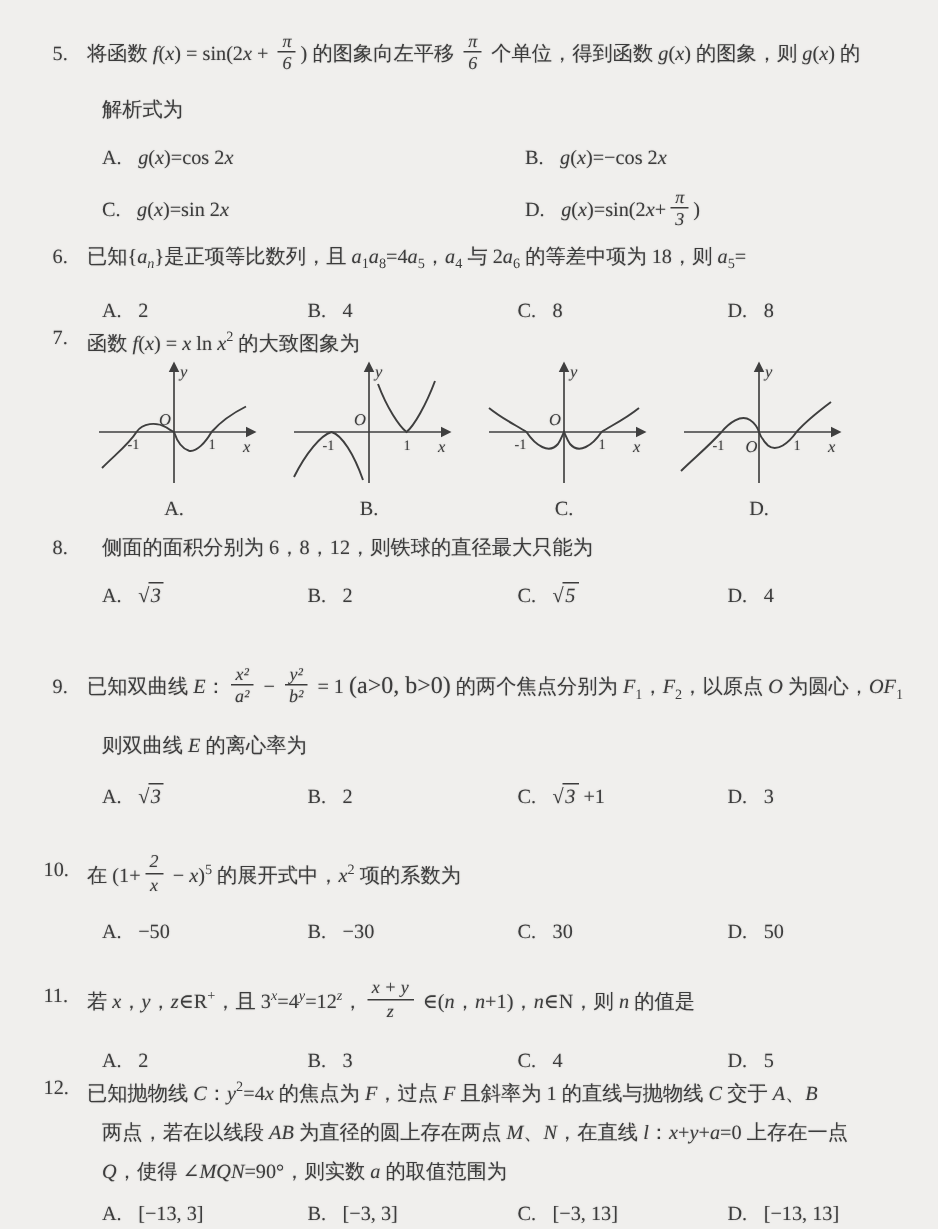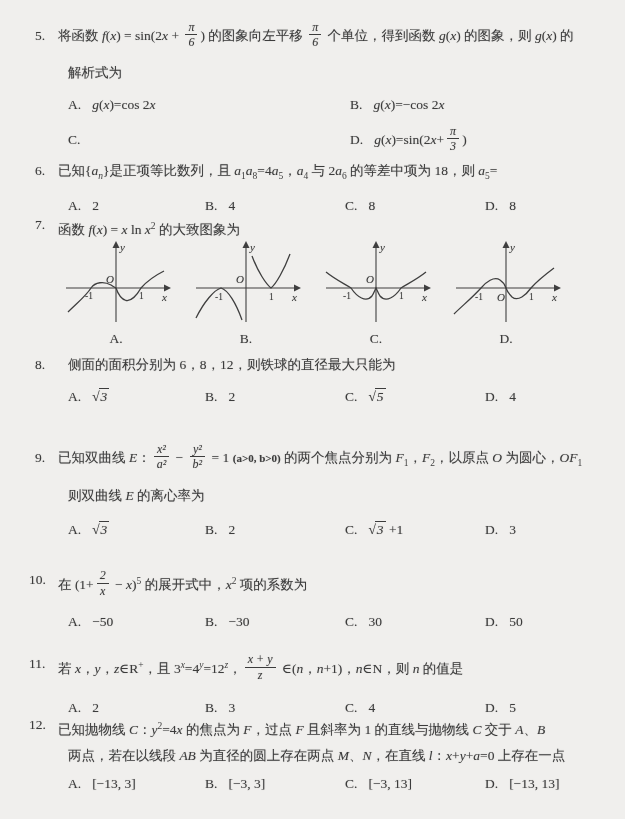--- a/index.html
+++ b/index.html
@@ -18,21 +18,21 @@
   .qnum{position:absolute;left:35px;top:0;}
   .qnum.w2{left:29px;text-align:center;}
   i{font-style:italic;}
   sup,sub{font-size:9.5px;font-style:normal;text-shadow:none;}
   .frac{display:inline-block;vertical-align:middle;text-align:center;line-height:1.05;font-style:italic;margin:0 3px;transform:translateY(-2px);}
   .frac .num{display:block;font-size:12px;padding:0 3px 1px;}
   .frac .den{display:block;font-size:12px;border-top:1px solid #3c3c3c;padding:1px 3px 0;}
   .sqrt{white-space:nowrap;font-style:italic;}
   .sqrt .rsign{font-style:normal;margin-right:-1px;}
   .sqrt .rad{border-top:1px solid #3c3c3c;padding:0 2px;}
-  .small{font-size:11px;font-weight:bold;}
+  .small{font-size:16px;}
   .opts{display:flex;margin-left:68px;line-height:26px;align-items:baseline;}
   .opts.tall{line-height:36px;}
   .opt{display:flex;align-items:baseline;}
   .optA{width:137px;}.optB{width:140px;}.optC{width:140px;}.optD{flex:1;}
   .opt2{width:282px;}
   .olabel{margin-right:11px;}
   .graphrow{position:absolute;top:240px;left:58px;display:flex;gap:14px;}
   .gcell{width:116px;height:86px;}
   .gcell svg{display:block;}
   .glabels{position:absolute;top:328px;left:58px;display:flex;gap:14px;line-height:22px;}
@@ -58,20 +58,21 @@
         <span><i>g</i>(<i>x</i>)=cos 2<i>x</i></span>
       </div>
     <div class="opt optD">
         <span class="olabel">B.</span>
         <span><i>g</i>(<i>x</i>)=−cos 2<i>x</i></span>
       </div>
   </div>
   <div class="opts tall" style="margin-top:4px">
     <div class="opt opt2">
         <span class="olabel">C.</span>
+        <span><i>g</i>(<i>x</i>)=sin 2<i>x</i></span>
       </div>
     <div class="opt optD">
         <span class="olabel">D.</span>
         <span><i>g</i>(<i>x</i>)=sin(2<i>x</i>+<span class="frac"><span class="num">π</span><span class="den">3</span></span>)</span>
       </div>
   </div>
 </div>
 
 <div class="q" style="top:158px">
   <div class="ln first">
@@ -272,20 +273,21 @@
       </div>
   </div>
 </div>
 
 <div class="q" style="top:712px">
   <div class="ln first">
     <span class="qnum w2">12.</span>
     <span>已知抛物线 <i>C</i>：<i>y</i><sup>2</sup>=4<i>x</i> 的焦点为 <i>F</i>，过点 <i>F</i> 且斜率为 1 的直线与抛物线 <i>C</i> 交于 <i>A</i>、<i>B</i></span>
   </div>
   <div class="ln">两点，若在以线段 <i>AB</i> 为直径的圆上存在两点 <i>M</i>、<i>N</i>，在直线 <i>l</i>：<i>x</i>+<i>y</i>+<i>a</i>=0 上存在一点</div>
+  <div class="ln"><i>Q</i>，使得 ∠<i>MQN</i>=90°，则实数 <i>a</i> 的取值范围为</div>
   <div class="opts" style="margin-top:2px">
     <div class="opt optA">
         <span class="olabel">A.</span>
         <span>[−13, 3]</span>
       </div>
     <div class="opt optB">
         <span class="olabel">B.</span>
         <span>[−3, 3]</span>
       </div>
     <div class="opt optC">

